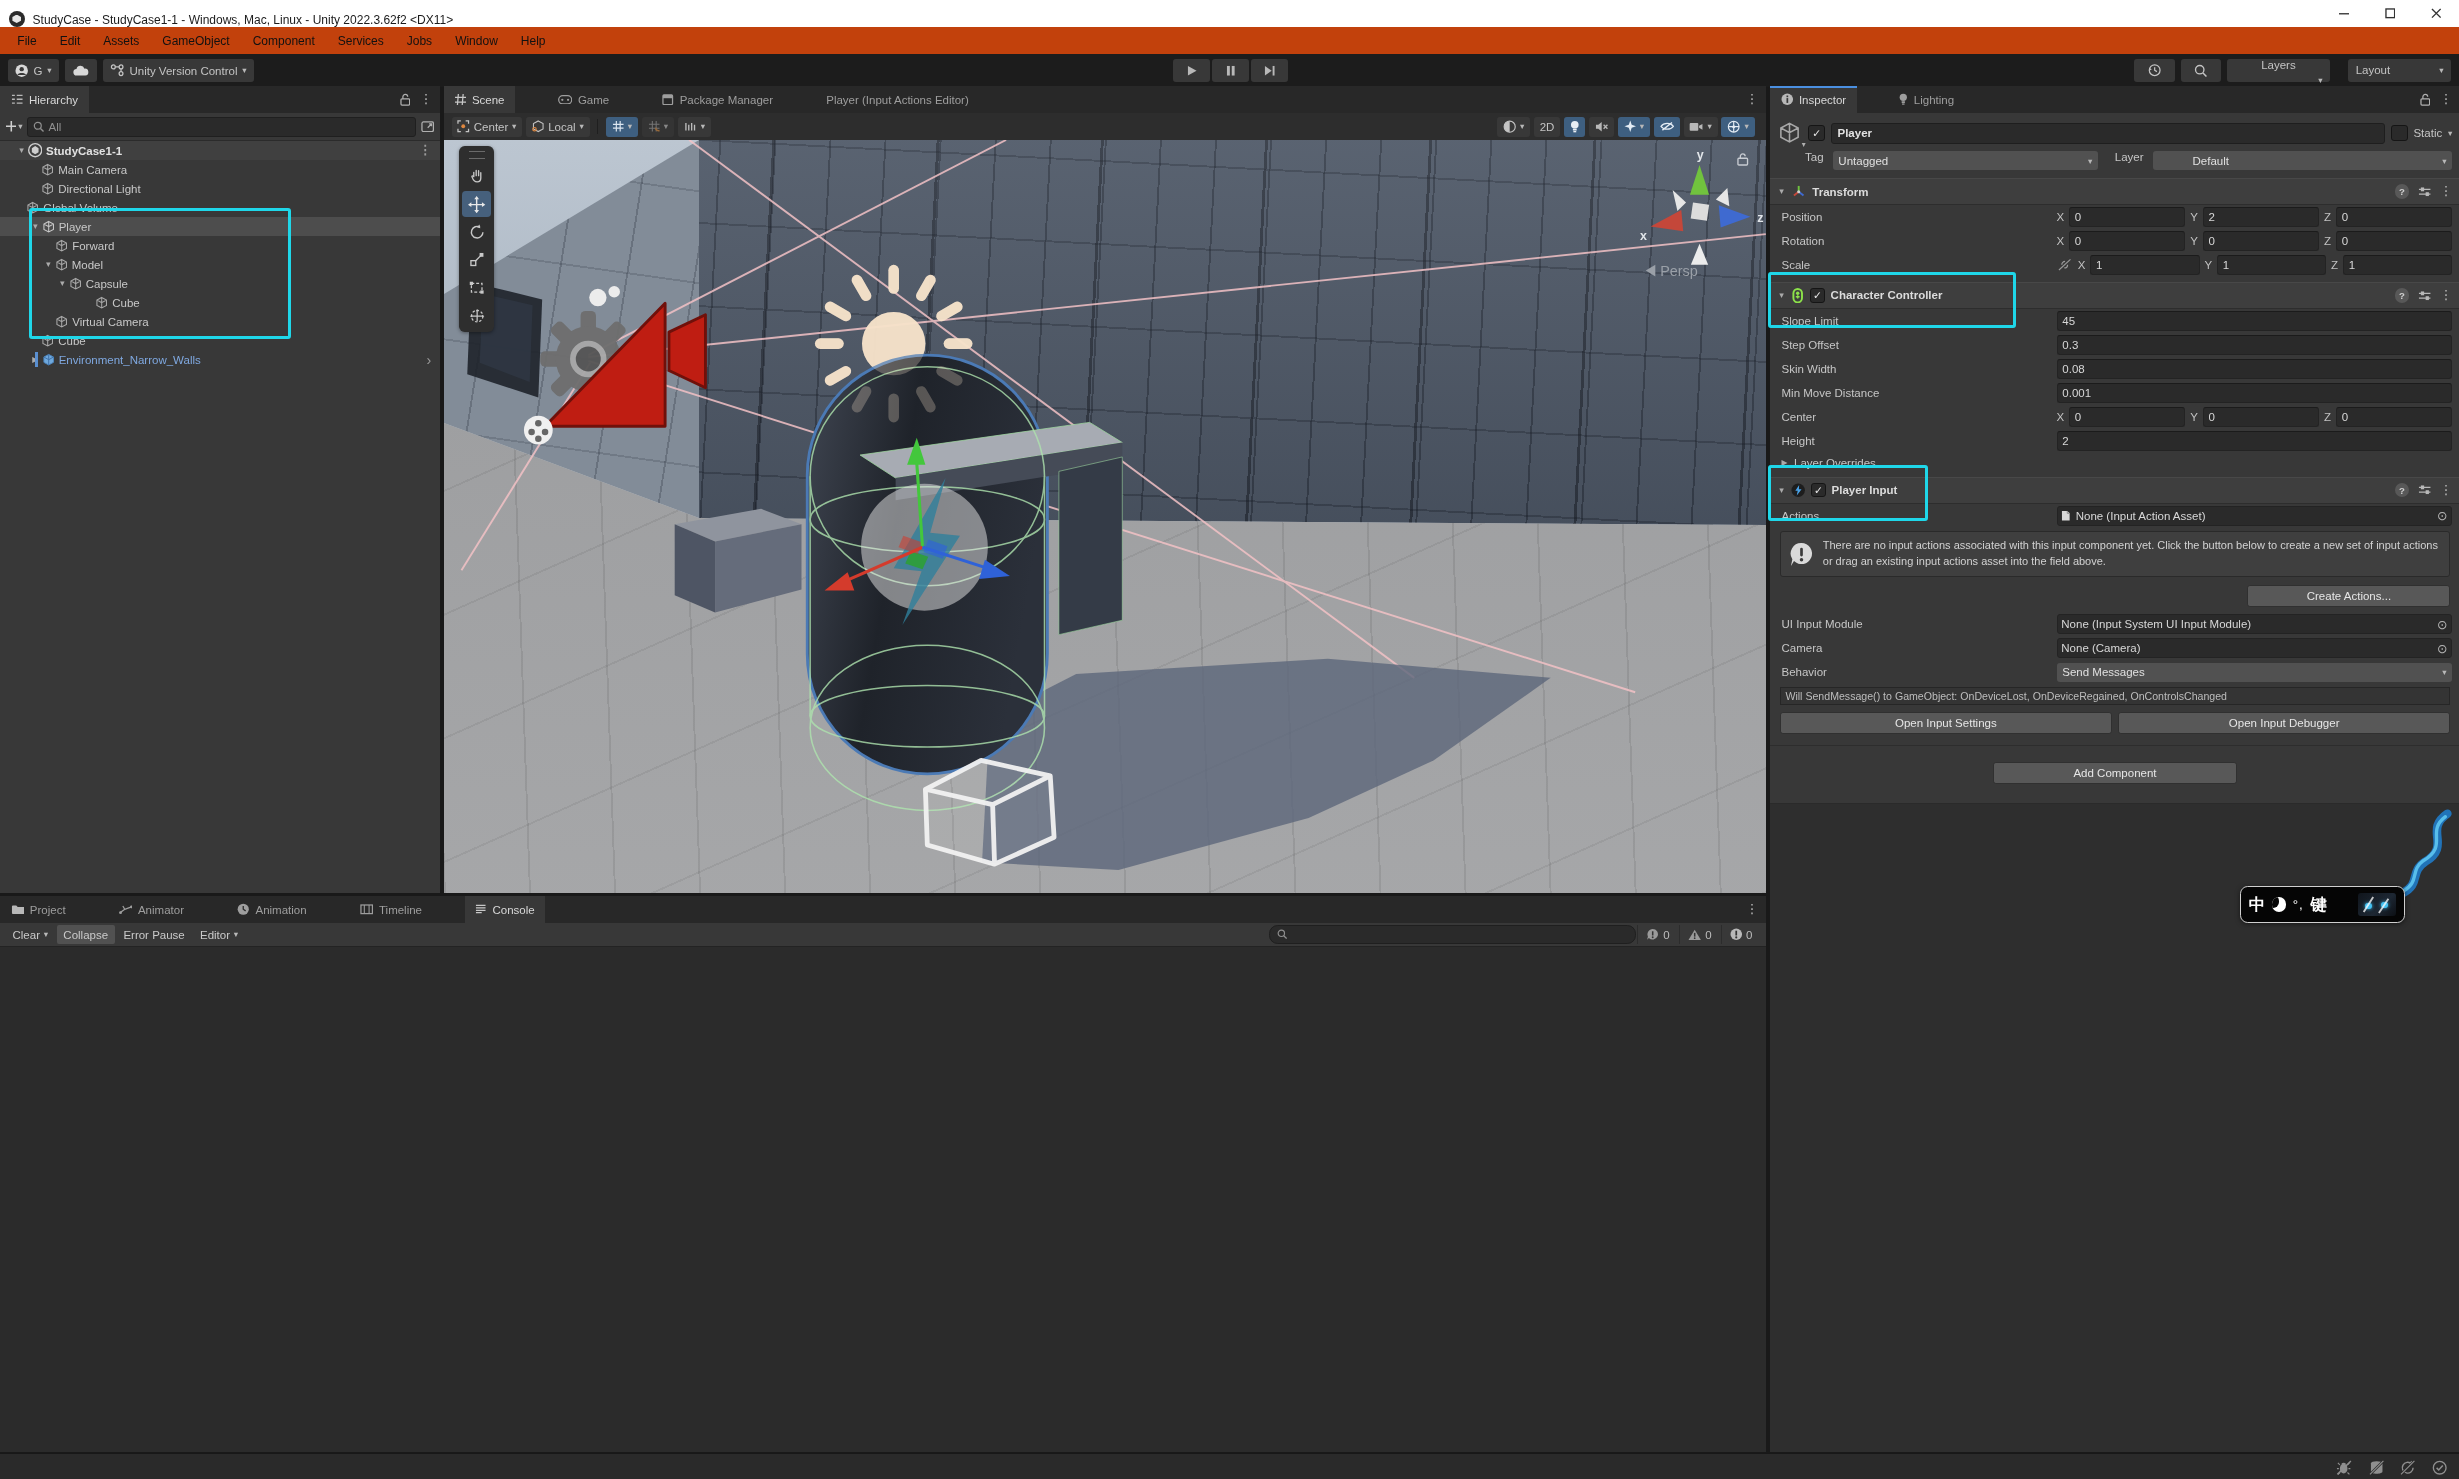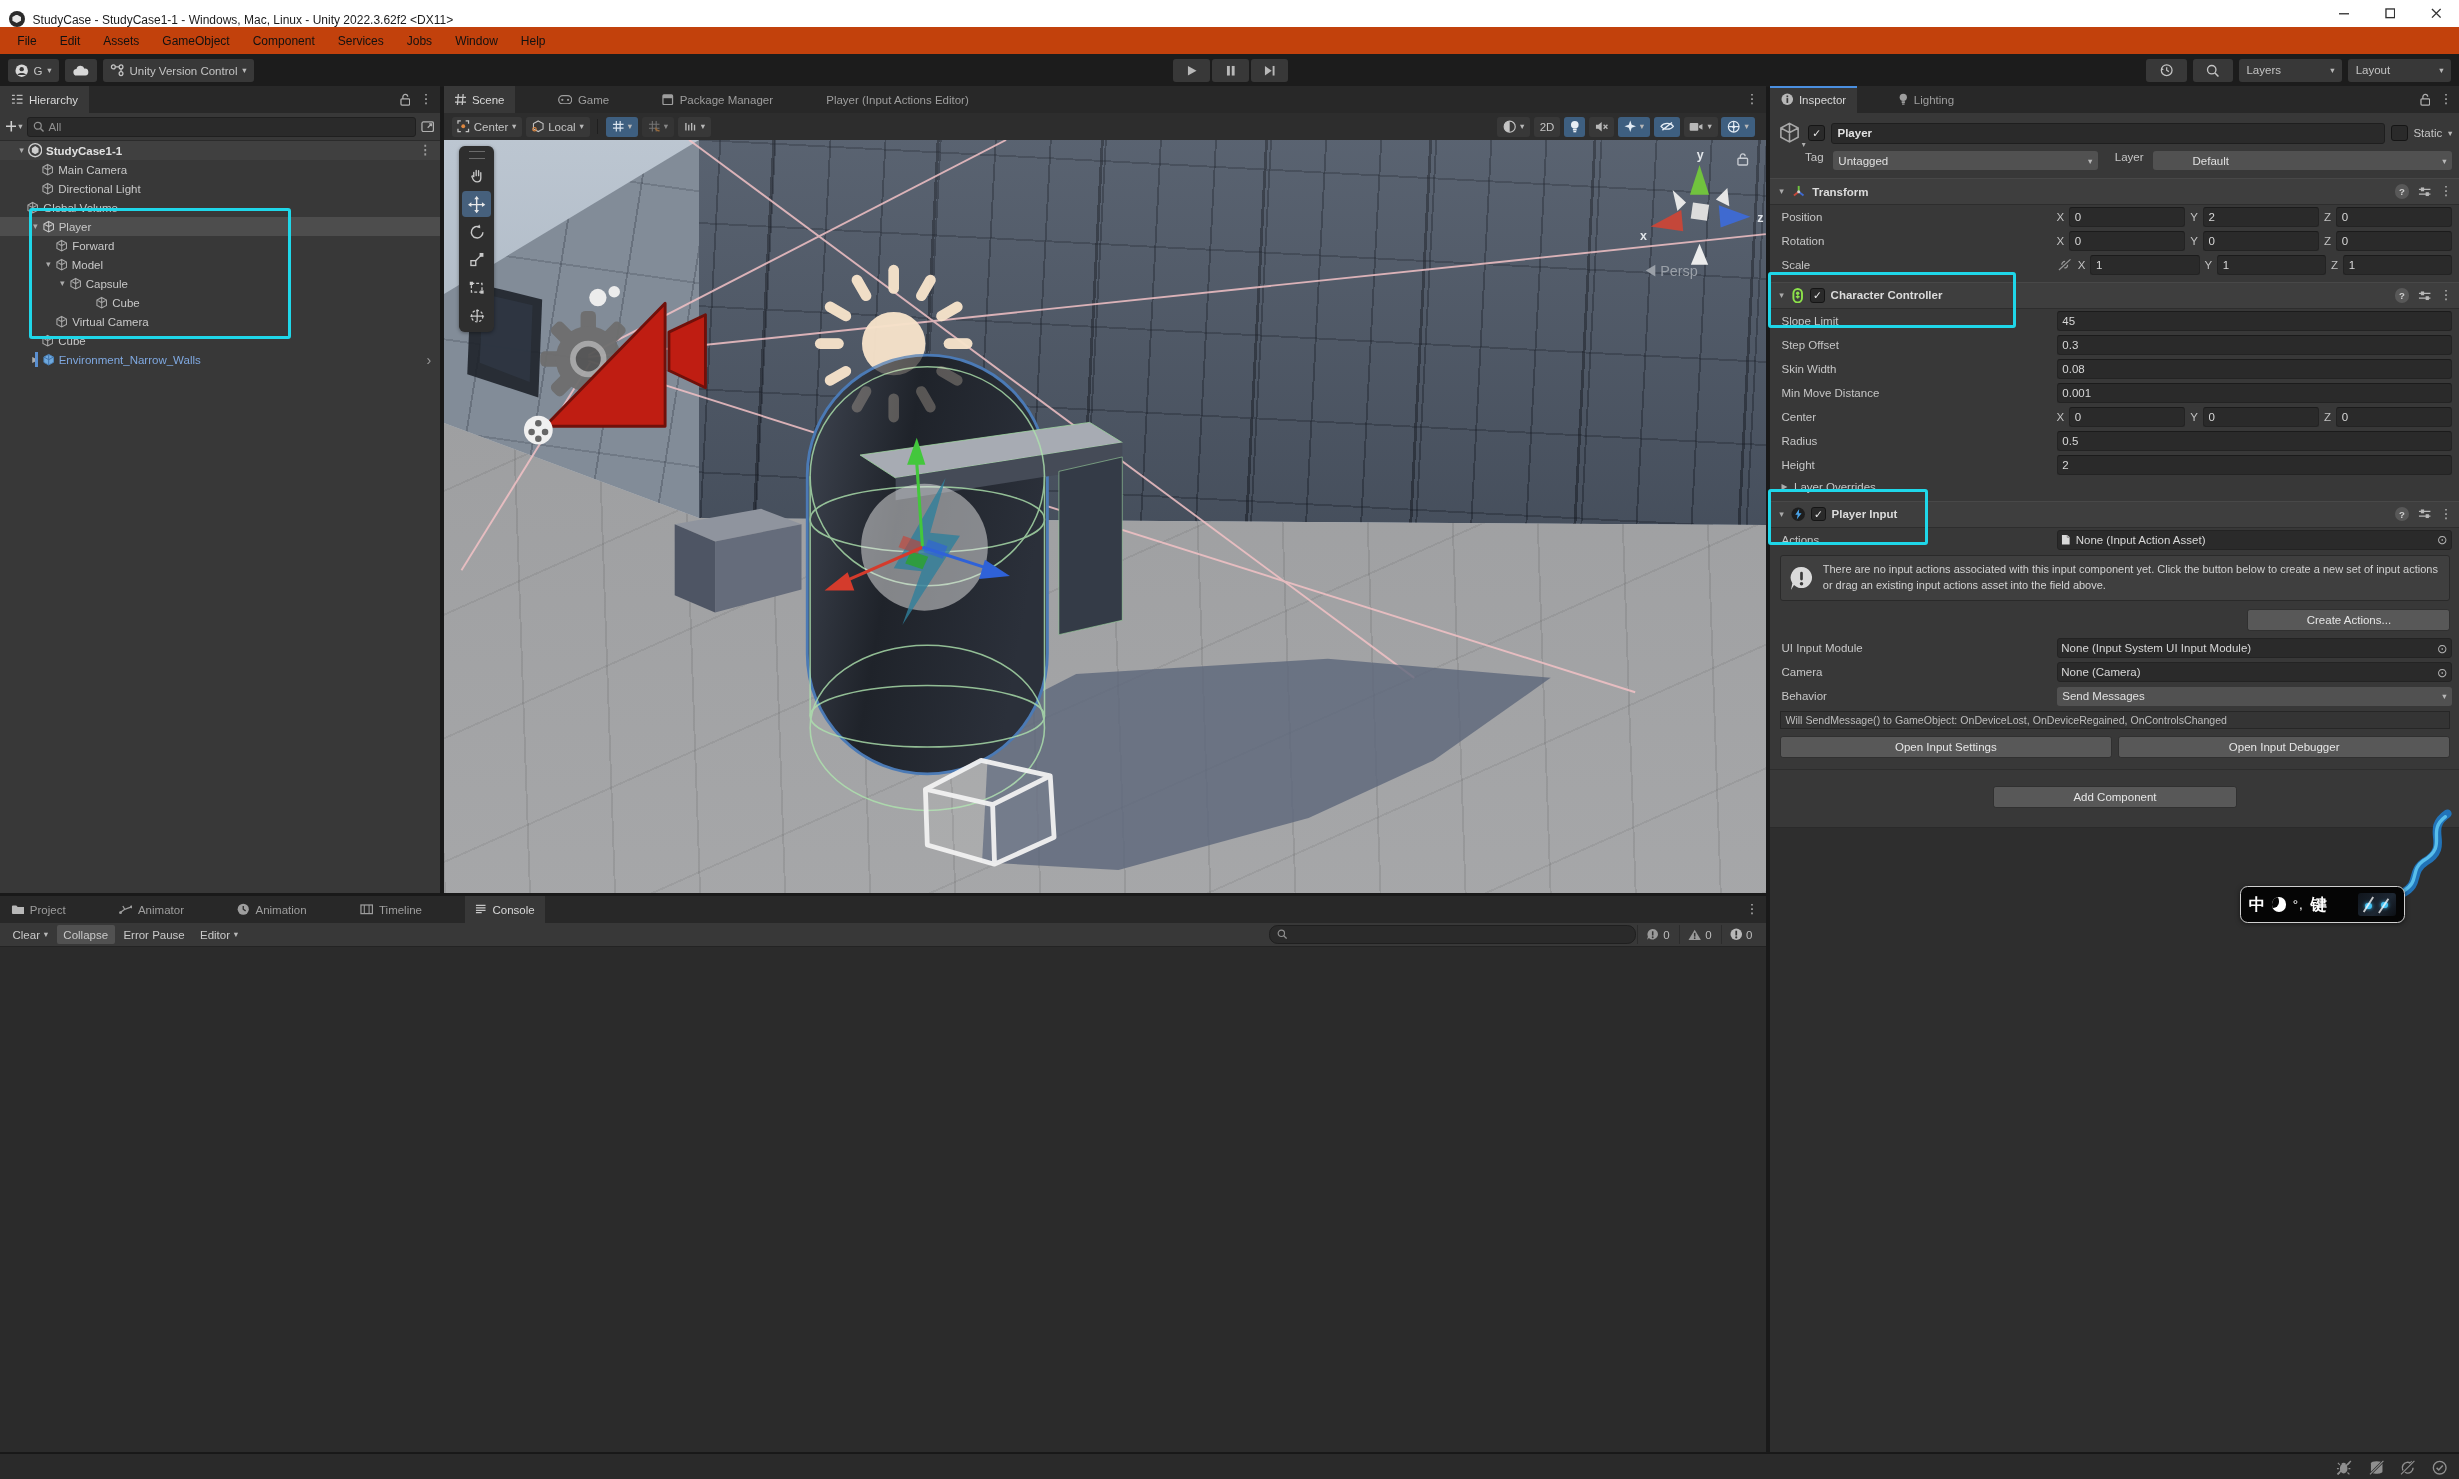--- a/index.html
+++ b/index.html
@@ -205,21 +205,21 @@
           <path d="M8 4.5 V7.5 L10.3 9" stroke="#c4c4c4" stroke-width="1.3" fill="none"></path>
           <path d="M2.2 5 L2.4 8 L5 6.6 Z" fill="#c4c4c4"></path>
         </svg>
     </div>
     <div class="tb-btn" style="margin-right:0;width:25px;justify-content:center;">
       <svg width="13.4" height="13.4" viewBox="0 0 14 14">
           <circle cx="6" cy="6" r="4.4" fill="none" stroke="#c4c4c4" stroke-width="1.4"></circle>
           <line x1="9.4" y1="9.4" x2="13" y2="13" stroke="#c4c4c4" stroke-width="1.6"></line>
         </svg>
     </div>
-    <div class="tb-btn" style="margin-right:0;width:88px;">
+    <div class="tb-btn" style="margin-right:12px;width:88px;flex-direction:column;">
       <span>Layers</span>
       <span class="caret" style="margin-left:auto;">▾</span>
     </div>
     <div class="tb-btn" style="margin-right:0;width:88px;">
       <span>Layout</span>
       <span class="caret" style="margin-left:auto;">▾</span>
     </div>
   </div>
 </div>
 
@@ -847,26 +847,20 @@
           <div class="field">
             <span>0</span>
           </div>
         <span class="ax">Z</span>
           <div class="field">
             <span>0</span>
           </div>
       </div>
     </div>
     <div class="irow">
-      <span class="ilabel">Radius</span>
-      <div class="field">
-          <span>0.5</span>
-        </div>
-    </div>
-    <div class="irow">
       <span class="ilabel">Height</span>
       <div class="field">
           <span>2</span>
         </div>
     </div>
     <div class="irow" style="height:20px;">
       <span class="fold" style="font-size:7.7px;color:#ababab;width:12.5px;">▶</span>
       <span style="color:#c6c6c6;">Layer Overrides</span>
     </div>
 

